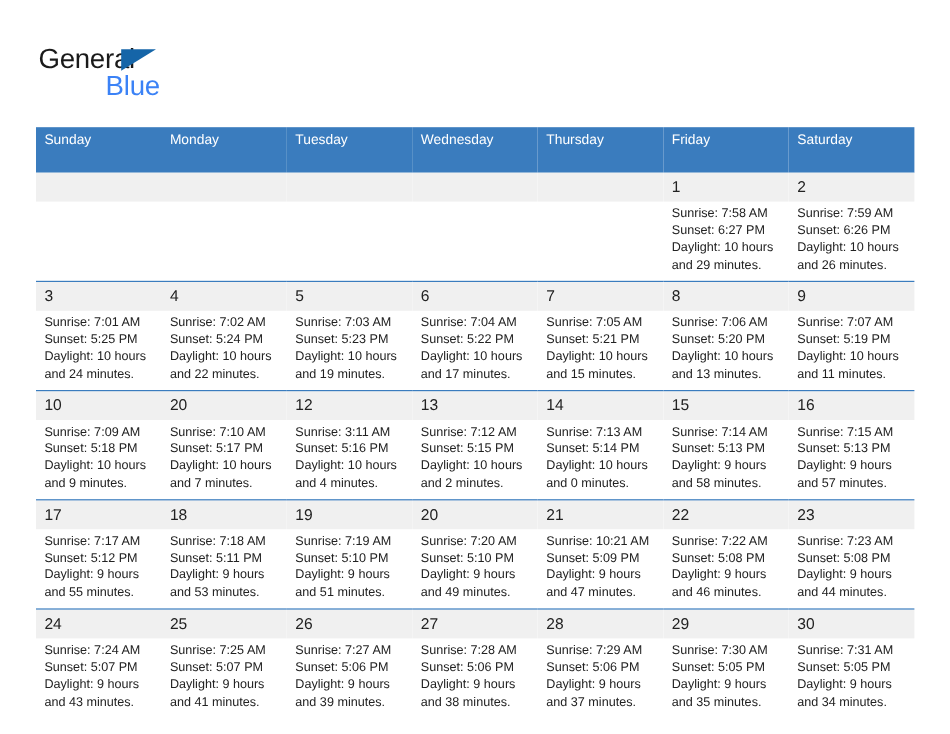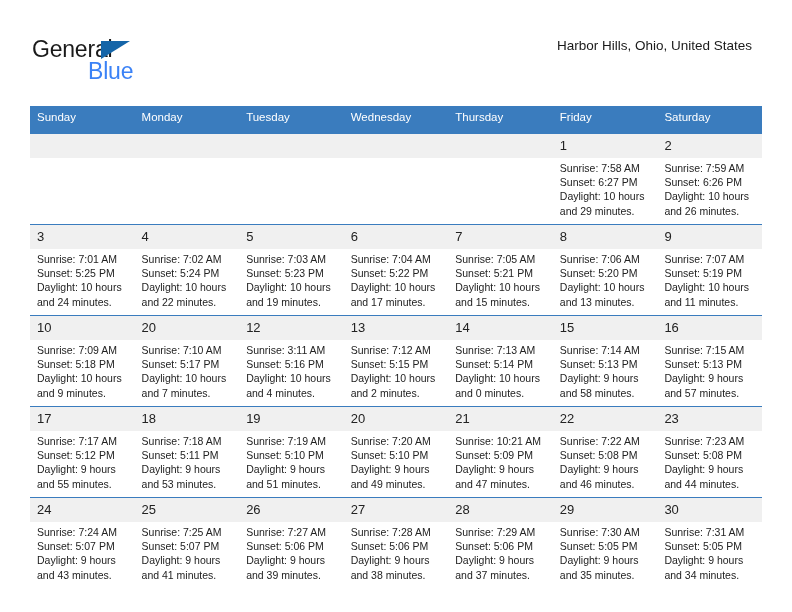--- a/index.html
+++ b/index.html
@@ -94,21 +94,21 @@
     width: 732px;
     border-collapse: collapse;
     table-layout: fixed;
   }
   .calendar th {
     background: #3a7cbe;
     color: #ffffff;
     font-size: 11.5px;
     font-weight: normal;
     text-align: left;
-    padding: 5px 0 11px 7px;
+    padding: 5px 0 21px 7px;
     height: 19px;
     box-sizing: border-box;
     border: none;
   }
   .calendar td {
     vertical-align: top;
     height: 90px;
     padding: 0;
     border-top: 1.5px solid #3a7cbe;
     border-right: none;
@@ -147,21 +147,20 @@
 
   <div class="header">
 
     <div class="logo">
       <span class="logo-general">General</span>
       <span class="logo-tri"></span>
       <span class="logo-blue">Blue</span>
     </div>
 
     <div class="title-block">
-      <div class="cal-subtitle">Harbor Hills, Ohio, United States</div>
     </div>
 
   </div>
 
   <table class="calendar">
     <thead>
       <tr>
         <th>Sunday</th>
         <th>Monday</th>
         <th>Tuesday</th>

